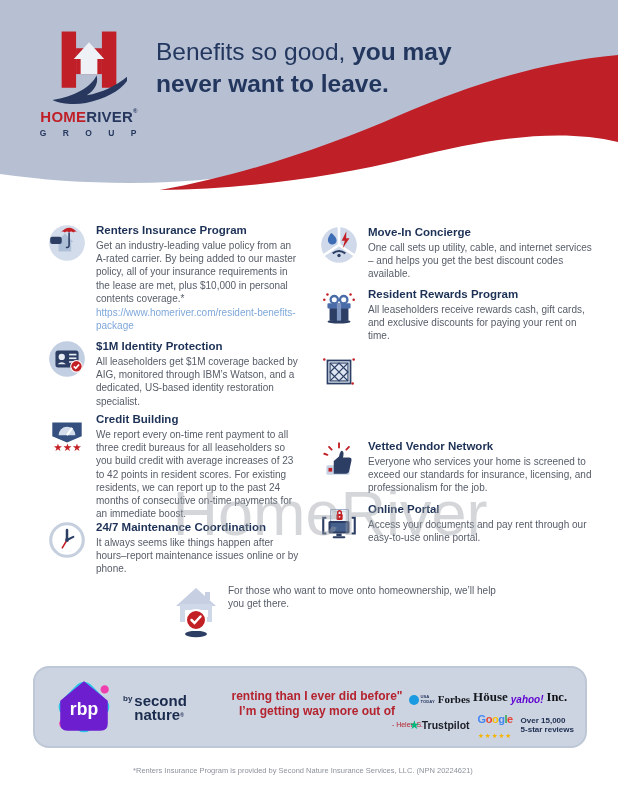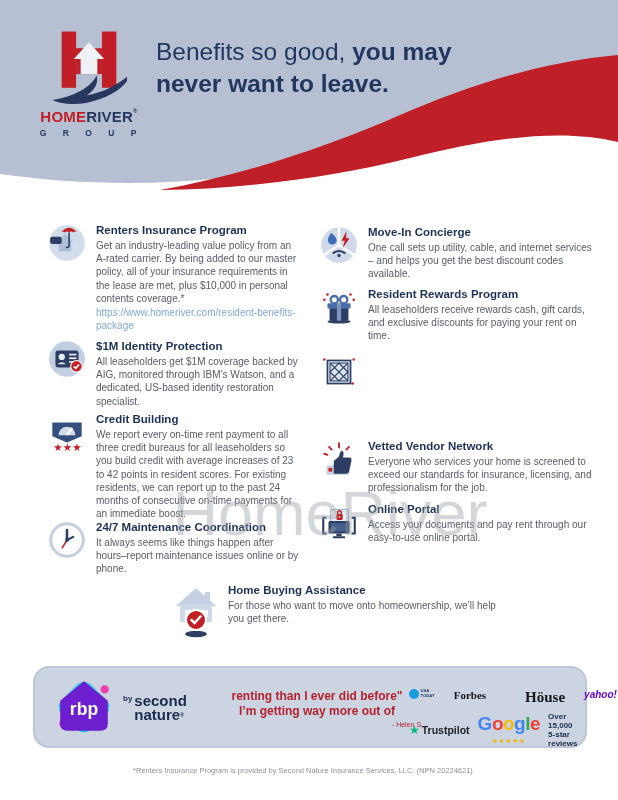--- a/index.html
+++ b/index.html
@@ -41,34 +41,34 @@
     border:2px solid #bdc7d6; border-radius:16px; z-index:45; }
   .rbp-logo { position:absolute; left:18px; top:8px; }
   .sn { position:absolute; left:88px; top:26px; color:#1b2b4d; }
   .sn .by { font-size:8px; font-weight:bold; vertical-align:top; margin-right:2px; }
   .sn .sn-word { font-size:15px; font-weight:bold; line-height:14px; display:inline-block; }
   .sn .reg2 { font-size:5px; vertical-align:top; }
   .quote { position:absolute; left:168px; top:21px; width:228px; text-align:center; color:#b4232e; }
   .quote .q-line { font-size:12px; font-weight:bold; line-height:15px; }
   .quote .q-attr { font-size:7px; text-align:right; margin-top:2px; padding-right:8px; }
   .press { position:absolute; left:374px; top:21px; width:176px; }
-  .press-row1 { display:flex; align-items:flex-start; gap:19px; }
+  .press-row1 { display:flex; align-items:flex-end; gap:3px; }
   .usat { display:flex; align-items:center; gap:1.5px; }
   .usat-dot { width:10px; height:10px; border-radius:50%; background:#1a9ae0; }
   .usat-tx { font-size:4.2px; font-weight:bold; color:#27375e; line-height:4.6px; }
   .lg-forbes { font-family:"Liberation Serif", serif; font-weight:bold; font-size:11px; color:#14171c; }
-  .lg-house  { font-family:"Liberation Serif", serif; font-weight:bold; font-size:15px; color:#14171c;margin-left:20px; }
+  .lg-house  { font-family:"Liberation Serif", serif; font-weight:bold; font-size:13px; color:#14171c; }
   .lg-yahoo  { font-weight:bold; font-style:italic; font-size:10px; color:#5f01d1; }
   .lg-inc    { font-family:"Liberation Serif", serif; font-weight:bold; font-size:12.5px; color:#0c0e12; }
   .press-row2 { display:flex; align-items:center; gap:8px; margin-top:6px; }
   .tp { display:flex; align-items:center; gap:2px; }
   .tp-star { color:#00b67a; font-size:12px; }
   .tp-word { font-size:10.5px; color:#1c1e26; font-weight:bold; }
   .google { text-align:center; line-height:13px; }
-  .g-word { font-size:19px; font-weight:bold; letter-spacing:-0.5px; }
+  .g-word { font-size:11px; font-weight:bold; letter-spacing:-0.5px; }
   .g-stars { font-size:6.5px; color:#f4b400; letter-spacing:1px; line-height:6px; }
   .reviews { font-size:8px; font-weight:bold; color:#1c2c4e; line-height:9px; }
 
   .footer { position:absolute; left:0; top:766px; width:606px; text-align:center; font-size:7.5px; color:#8d929b; }
 </style>
 </head>
 <body>
 
 <div class="page">
 
@@ -253,21 +253,20 @@
       <rect x="33" y="8" width="5" height="8" fill="#c6d0e2"></rect>
       <polygon points="4,22 24,4 44,22" fill="#c6d0e2"></polygon>
       <rect x="8" y="20" width="32" height="18" fill="#cfd8e8"></rect>
       <rect x="13" y="26" width="7" height="12" fill="#ffffff"></rect>
       <rect x="29" y="26" width="7" height="7" fill="#ffffff"></rect>
       <ellipse cx="24" cy="50" rx="11" ry="3.2" fill="#2c3e63"></ellipse>
       <circle cx="24" cy="36" r="10" fill="#c32026" stroke="#ffffff" stroke-width="2"></circle>
       <path d="M19.5 36 l3 3 l6 -6.5" stroke="#ffffff" stroke-width="2.5" fill="none" stroke-linecap="round"></path>
     </svg>
     <div class="tx">
-      <div class="b-title">Home Buying Assistance</div>
       <div class="b-body">For those who want to move onto homeownership, we’ll help you get there.</div>
     </div>
   </div>
 
   <div class="watermark">
     <div>HomeRiver</div>
   </div>
 
   <div class="bar">
 

